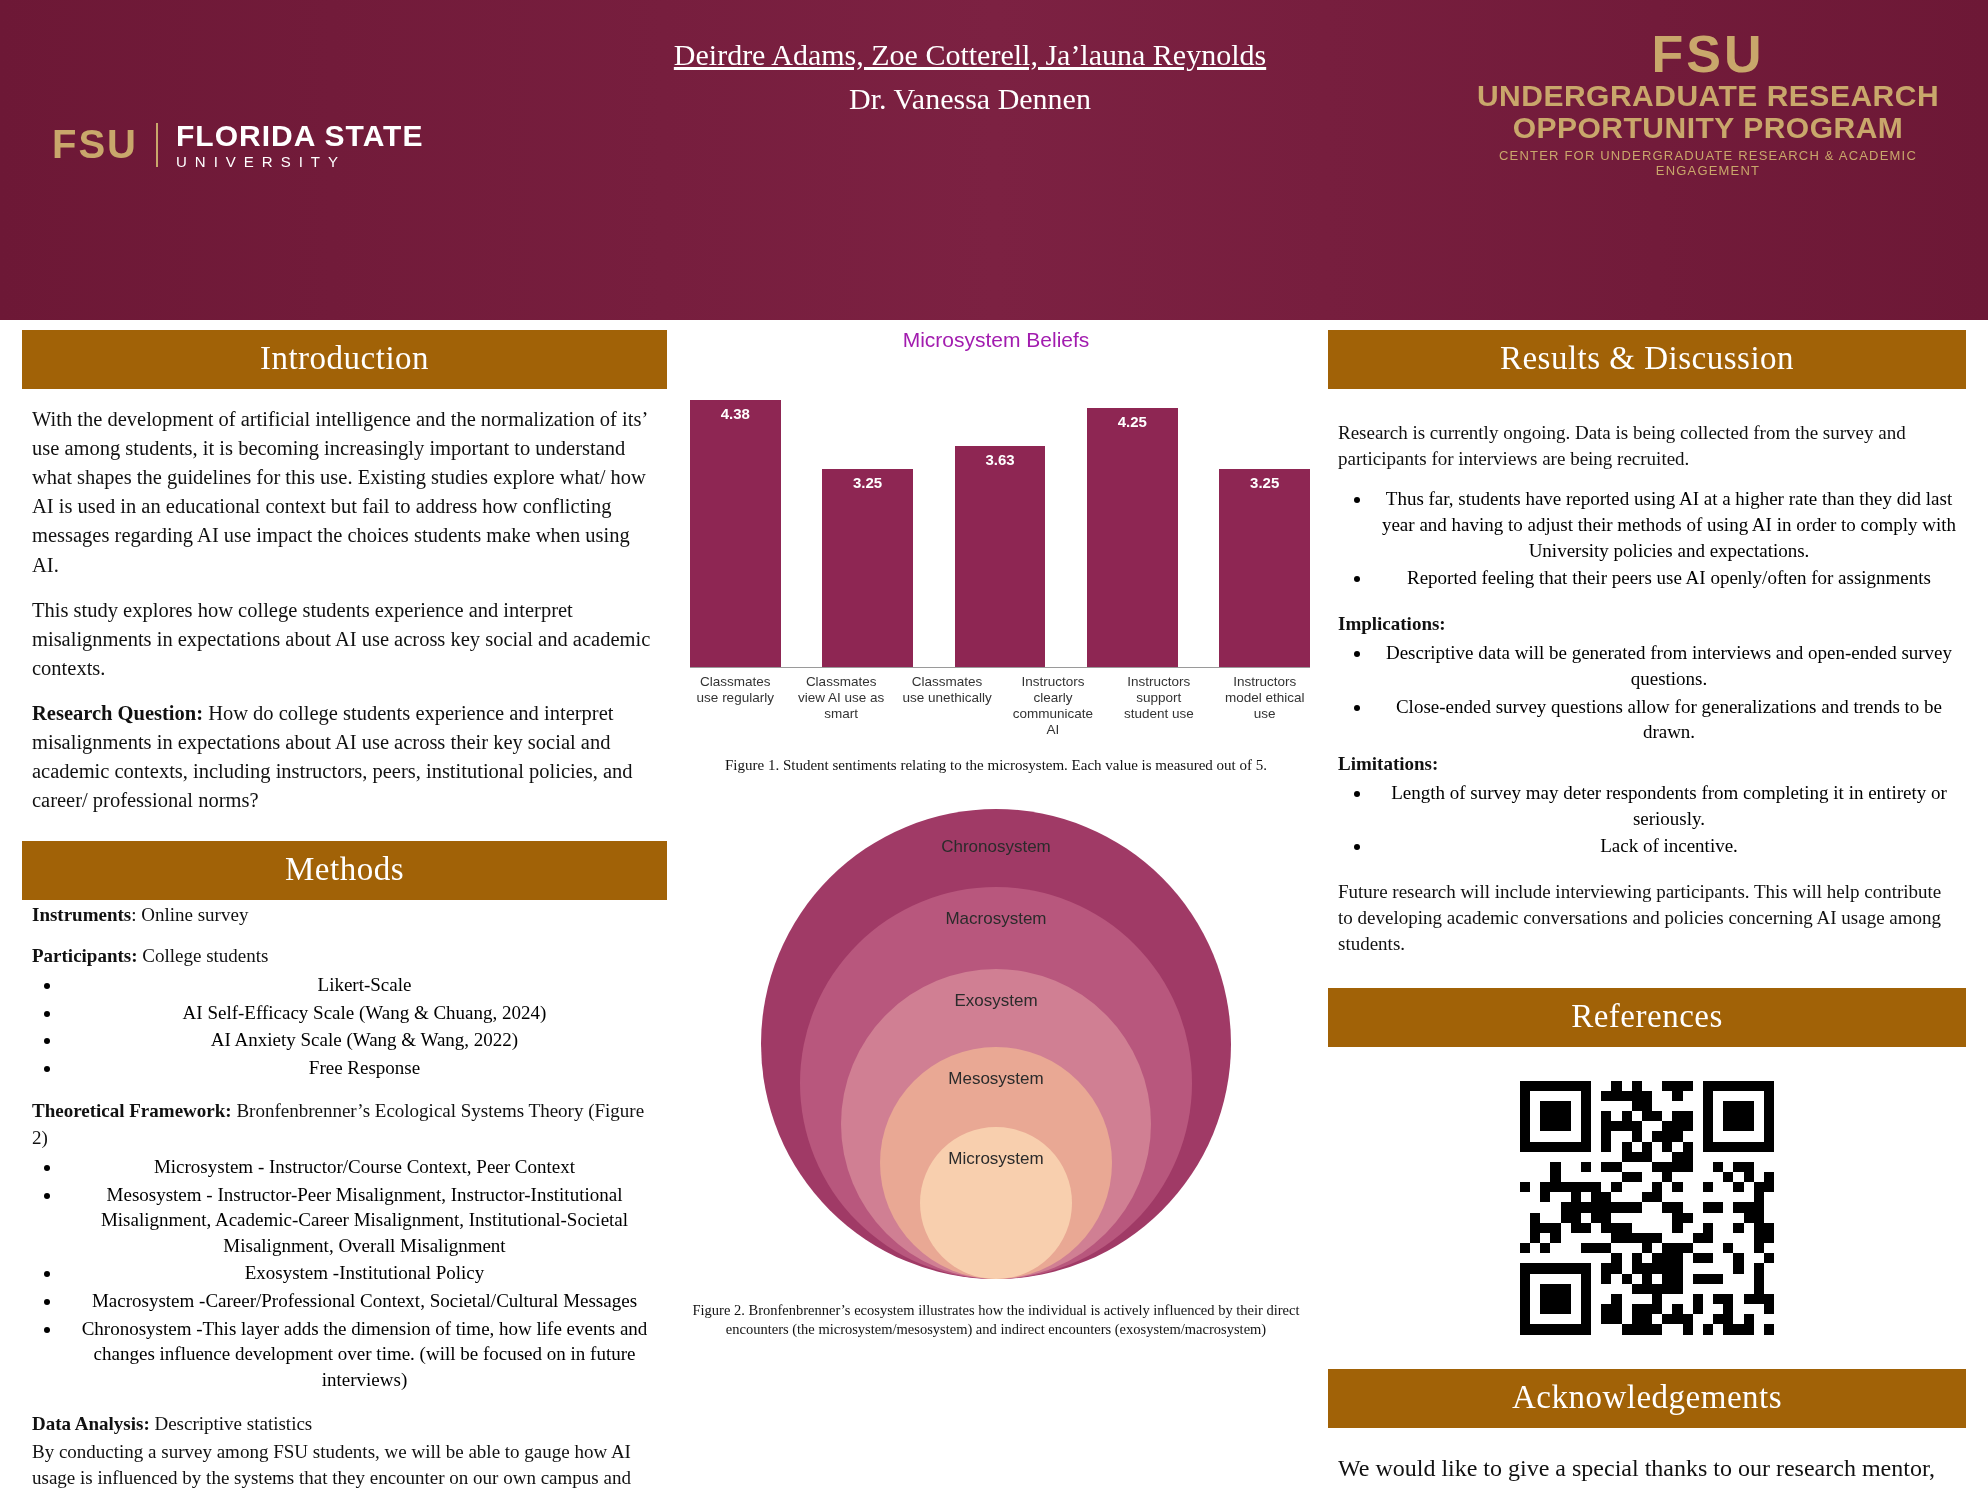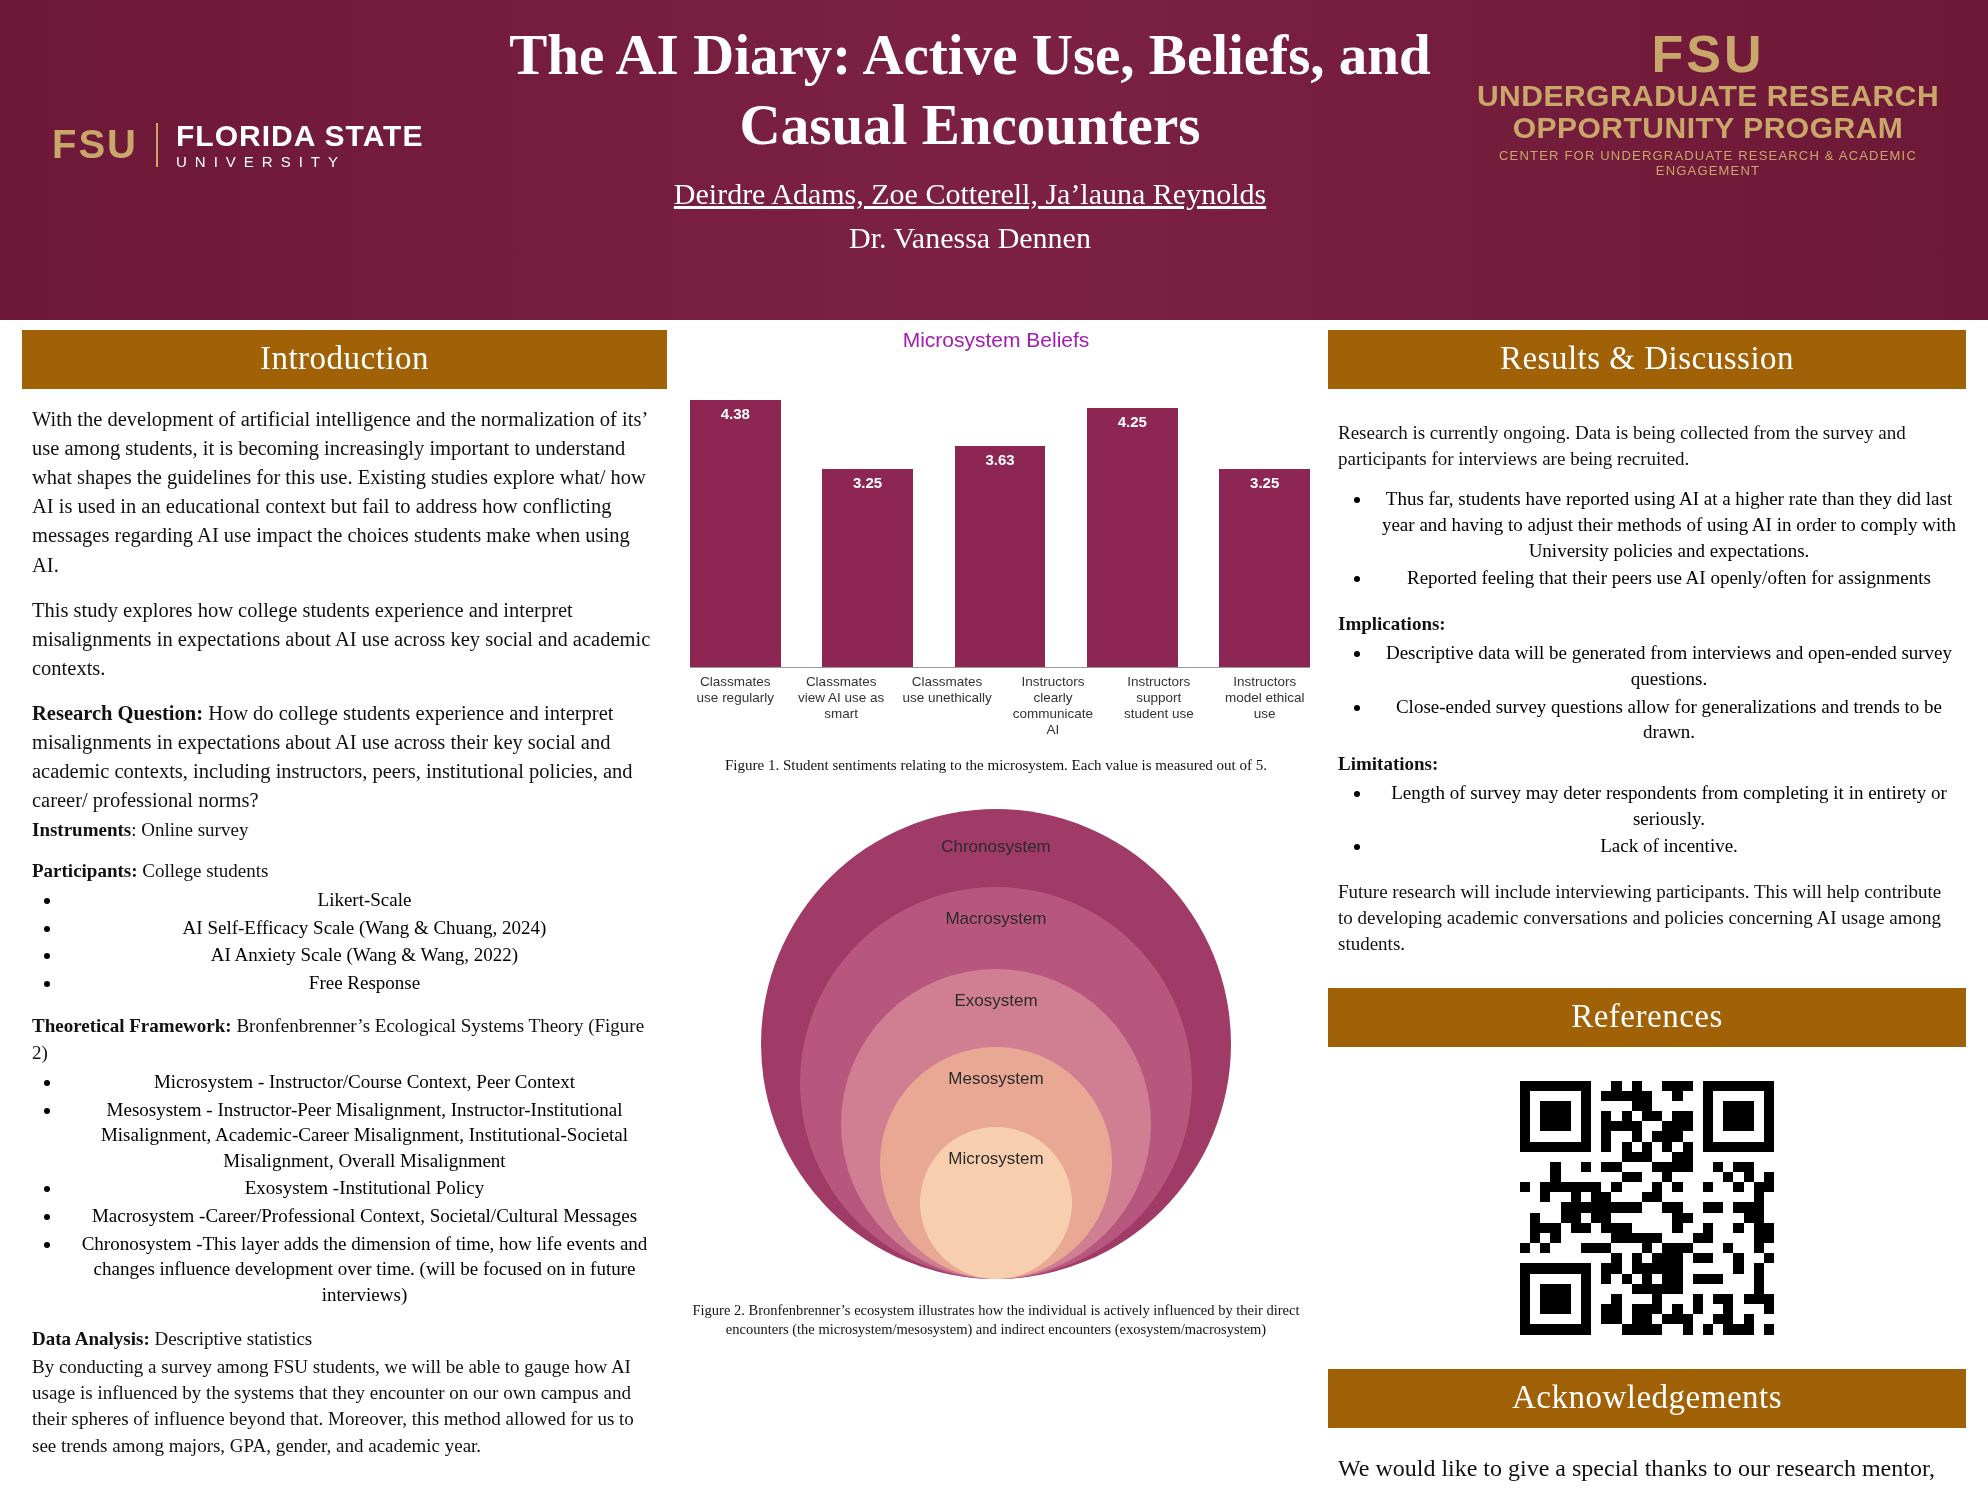--- a/index.html
+++ b/index.html
@@ -290,21 +290,20 @@
   <div id="fsu-logo">
     <div class="fsu-word">FSU</div>
     <div class="divider"></div>
     <div class="fsu-name">
       <span class="l1">FLORIDA STATE</span>
       <span class="l2">UNIVERSITY</span>
     </div>
   </div>
 
   <div id="title-block">
-    <h1 id="poster-title">The AI Diary: Active Use, Beliefs, and Casual Encounters</h1>
     <div id="authors">Deirdre Adams, Zoe Cotterell, Ja’launa Reynolds</div>
     <div id="advisor">Dr. Vanessa Dennen</div>
   </div>
 
   <div id="urop-logo">
     <div class="urop-fsu">FSU</div>
     <div class="urop-l1">UNDERGRADUATE RESEARCH</div>
     <div class="urop-l2">OPPORTUNITY PROGRAM</div>
     <div class="urop-l3">CENTER FOR UNDERGRADUATE RESEARCH &amp; ACADEMIC ENGAGEMENT</div>
   </div>
@@ -313,20 +312,21 @@
 <div id="col-left">
 
   <div class="section-bar">Introduction</div>
 
   <div class="body-text">With the development of artificial intelligence and the normalization of its’ use among students, it is becoming increasingly important to understand what shapes the guidelines for this use. Existing studies explore what/ how AI is used in an educational context but fail to address how conflicting messages regarding AI use impact the choices students make when using AI.</div>
   <div class="body-text">This study explores how college students experience and interpret misalignments in expectations about AI use across key social and academic contexts.</div>
   <div class="body-text">
     <span class="bold">Research Question:</span><span> How do college students experience and interpret misalignments in expectations about AI use across their key social and academic contexts, including instructors, peers, institutional policies, and career/ professional norms?</span>
   </div>
 
+  <div class="section-bar" style="margin-top:26px;">Methods</div>
 
   <div class="body-text small" style="margin-top:2px;">
     <span class="bold">Instruments</span><span>: Online survey</span>
   </div>
   <div class="body-text small" style="margin-top:14px;">
     <span class="bold">Participants:</span><span> College students</span>
   </div>
   <ul class="tight" style="margin-left:10px;">
     <li>Likert-Scale</li>
     <li>AI Self-Efficacy Scale (Wang &amp; Chuang, 2024)</li>

